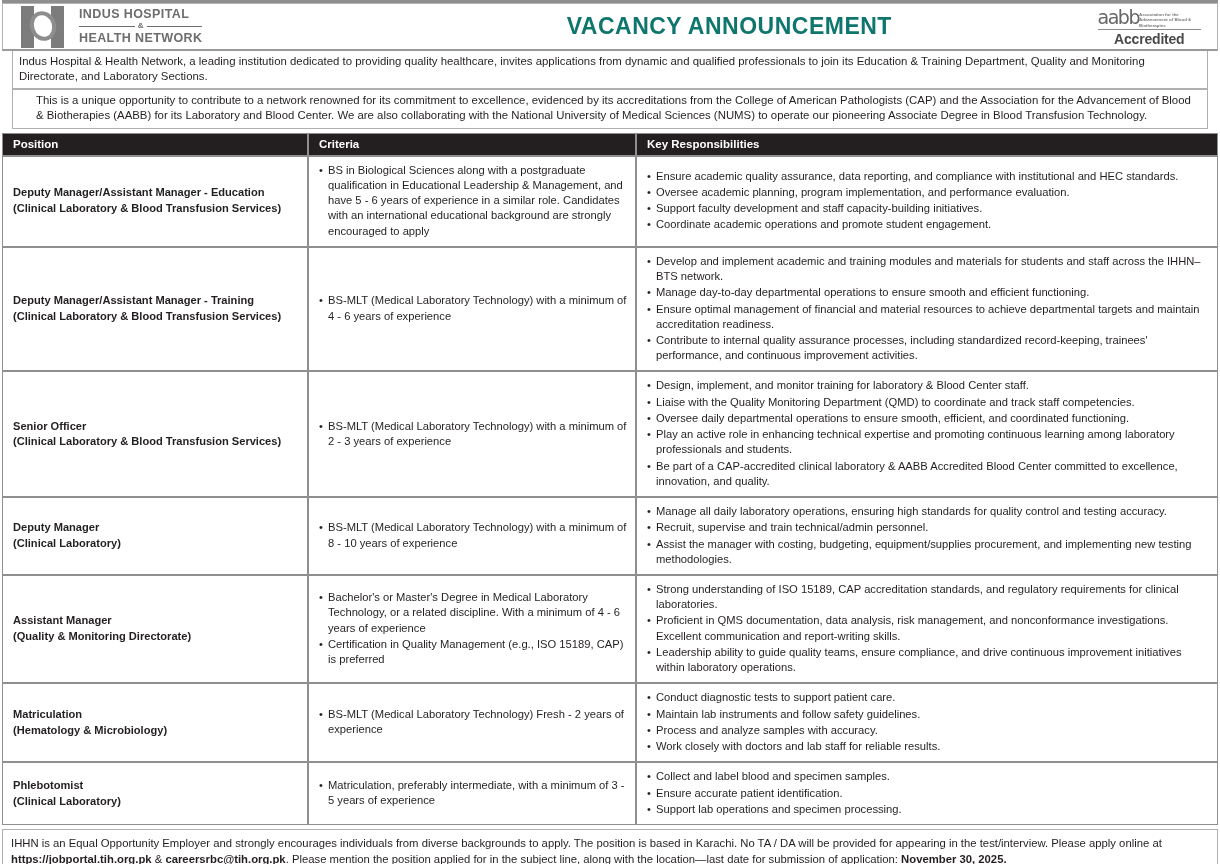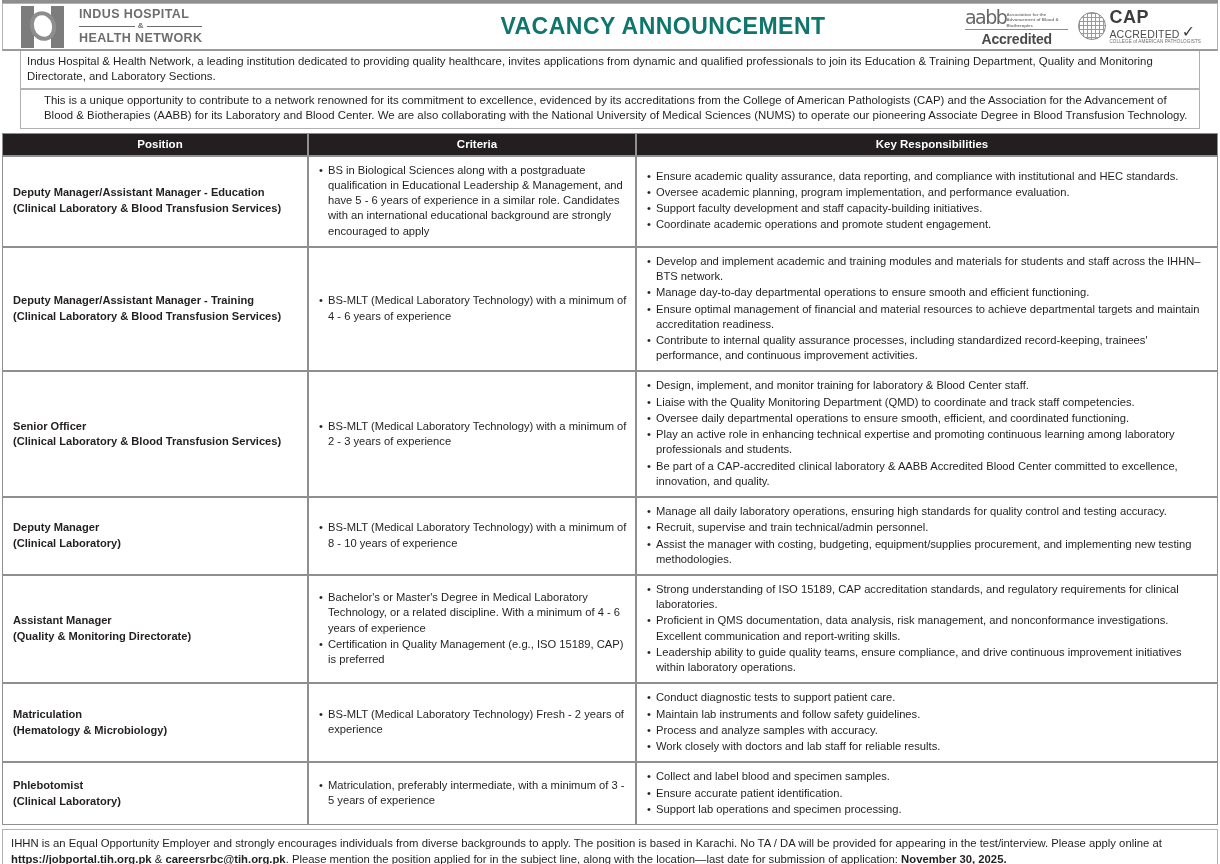--- a/index.html
+++ b/index.html
@@ -178,21 +178,21 @@
     font-size: 16px; color: #3d3d3d; margin-left: 2px; line-height: 0.8;
   }
   .cap-txt .c3 {
     font-size: 4.6px; color: #6e6e6e; letter-spacing: 0.1px; margin-top: 1px;
   }
 
   
   .intro {
     border: 1px solid #b0b0b0;
     border-top: none;
-    margin: 0 20px;
+    margin: 0 12px;
     padding: 3px 6px 4px 6px;
     font-size: 11.4px;
     line-height: 1.33;
     color: #231f20;
     box-sizing: border-box;
   }
   .intro2 {
     border-top: 1px solid #b0b0b0;
     padding-left: 23px;
   }
@@ -203,21 +203,21 @@
     border-collapse: separate;
     border-spacing: 0;
     width: 1216px;
     table-layout: fixed;
   }
   .vtable th {
     background: #231f20;
     color: #ffffff;
     font-size: 11.5px;
     font-weight: bold;
-    text-align: center;
+    text-align: left;
     padding: 3px 0 3px 10px;
     border: 1px solid #8f8f8f;
     vertical-align: middle;
     height: 15px;
   }
   .vtable td {
     border: 1px solid #8f8f8f;
     vertical-align: middle;
     padding: 6px 8px 6px 10px;
     font-size: 11.2px;
@@ -292,31 +292,20 @@
 
     <div class="accred-block">
       <div class="aabb-logo">
         <div class="aabb-top">
           <div class="aabb-word">aabb</div>
           <div class="aabb-tag">Association for the Advancement of Blood &amp; Biotherapies</div>
         </div>
         <div class="aabb-rule"></div>
         <div class="aabb-accredited">Accredited</div>
       </div>
-      <div class="cap-logo">
-        <div class="cap-globe"></div>
-        <div class="cap-txt">
-          <div class="c1">CAP</div>
-          <div class="c2">
-            <span>ACCREDITED</span>
-            <span class="cap-check">✓</span>
-          </div>
-          <div class="c3">COLLEGE of AMERICAN PATHOLOGISTS</div>
-        </div>
-      </div>
     </div>
   </div>
 
   <div class="intro">Indus Hospital &amp; Health Network, a leading institution dedicated to providing quality healthcare, invites applications from dynamic and qualified professionals to join its Education &amp; Training Department, Quality and Monitoring Directorate, and Laboratory Sections.</div>
   <div class="intro intro2">This is a unique opportunity to contribute to a network renowned for its commitment to excellence, evidenced by its accreditations from the College of American Pathologists (CAP) and the Association for the Advancement of Blood &amp; Biotherapies (AABB) for its Laboratory and Blood Center. We are also collaborating with the National University of Medical Sciences (NUMS) to operate our pioneering Associate Degree in Blood Transfusion Technology.</div>
 
   <table class="vtable">
     <colgroup>
       <col style="width:306px">
       <col style="width:328px">

